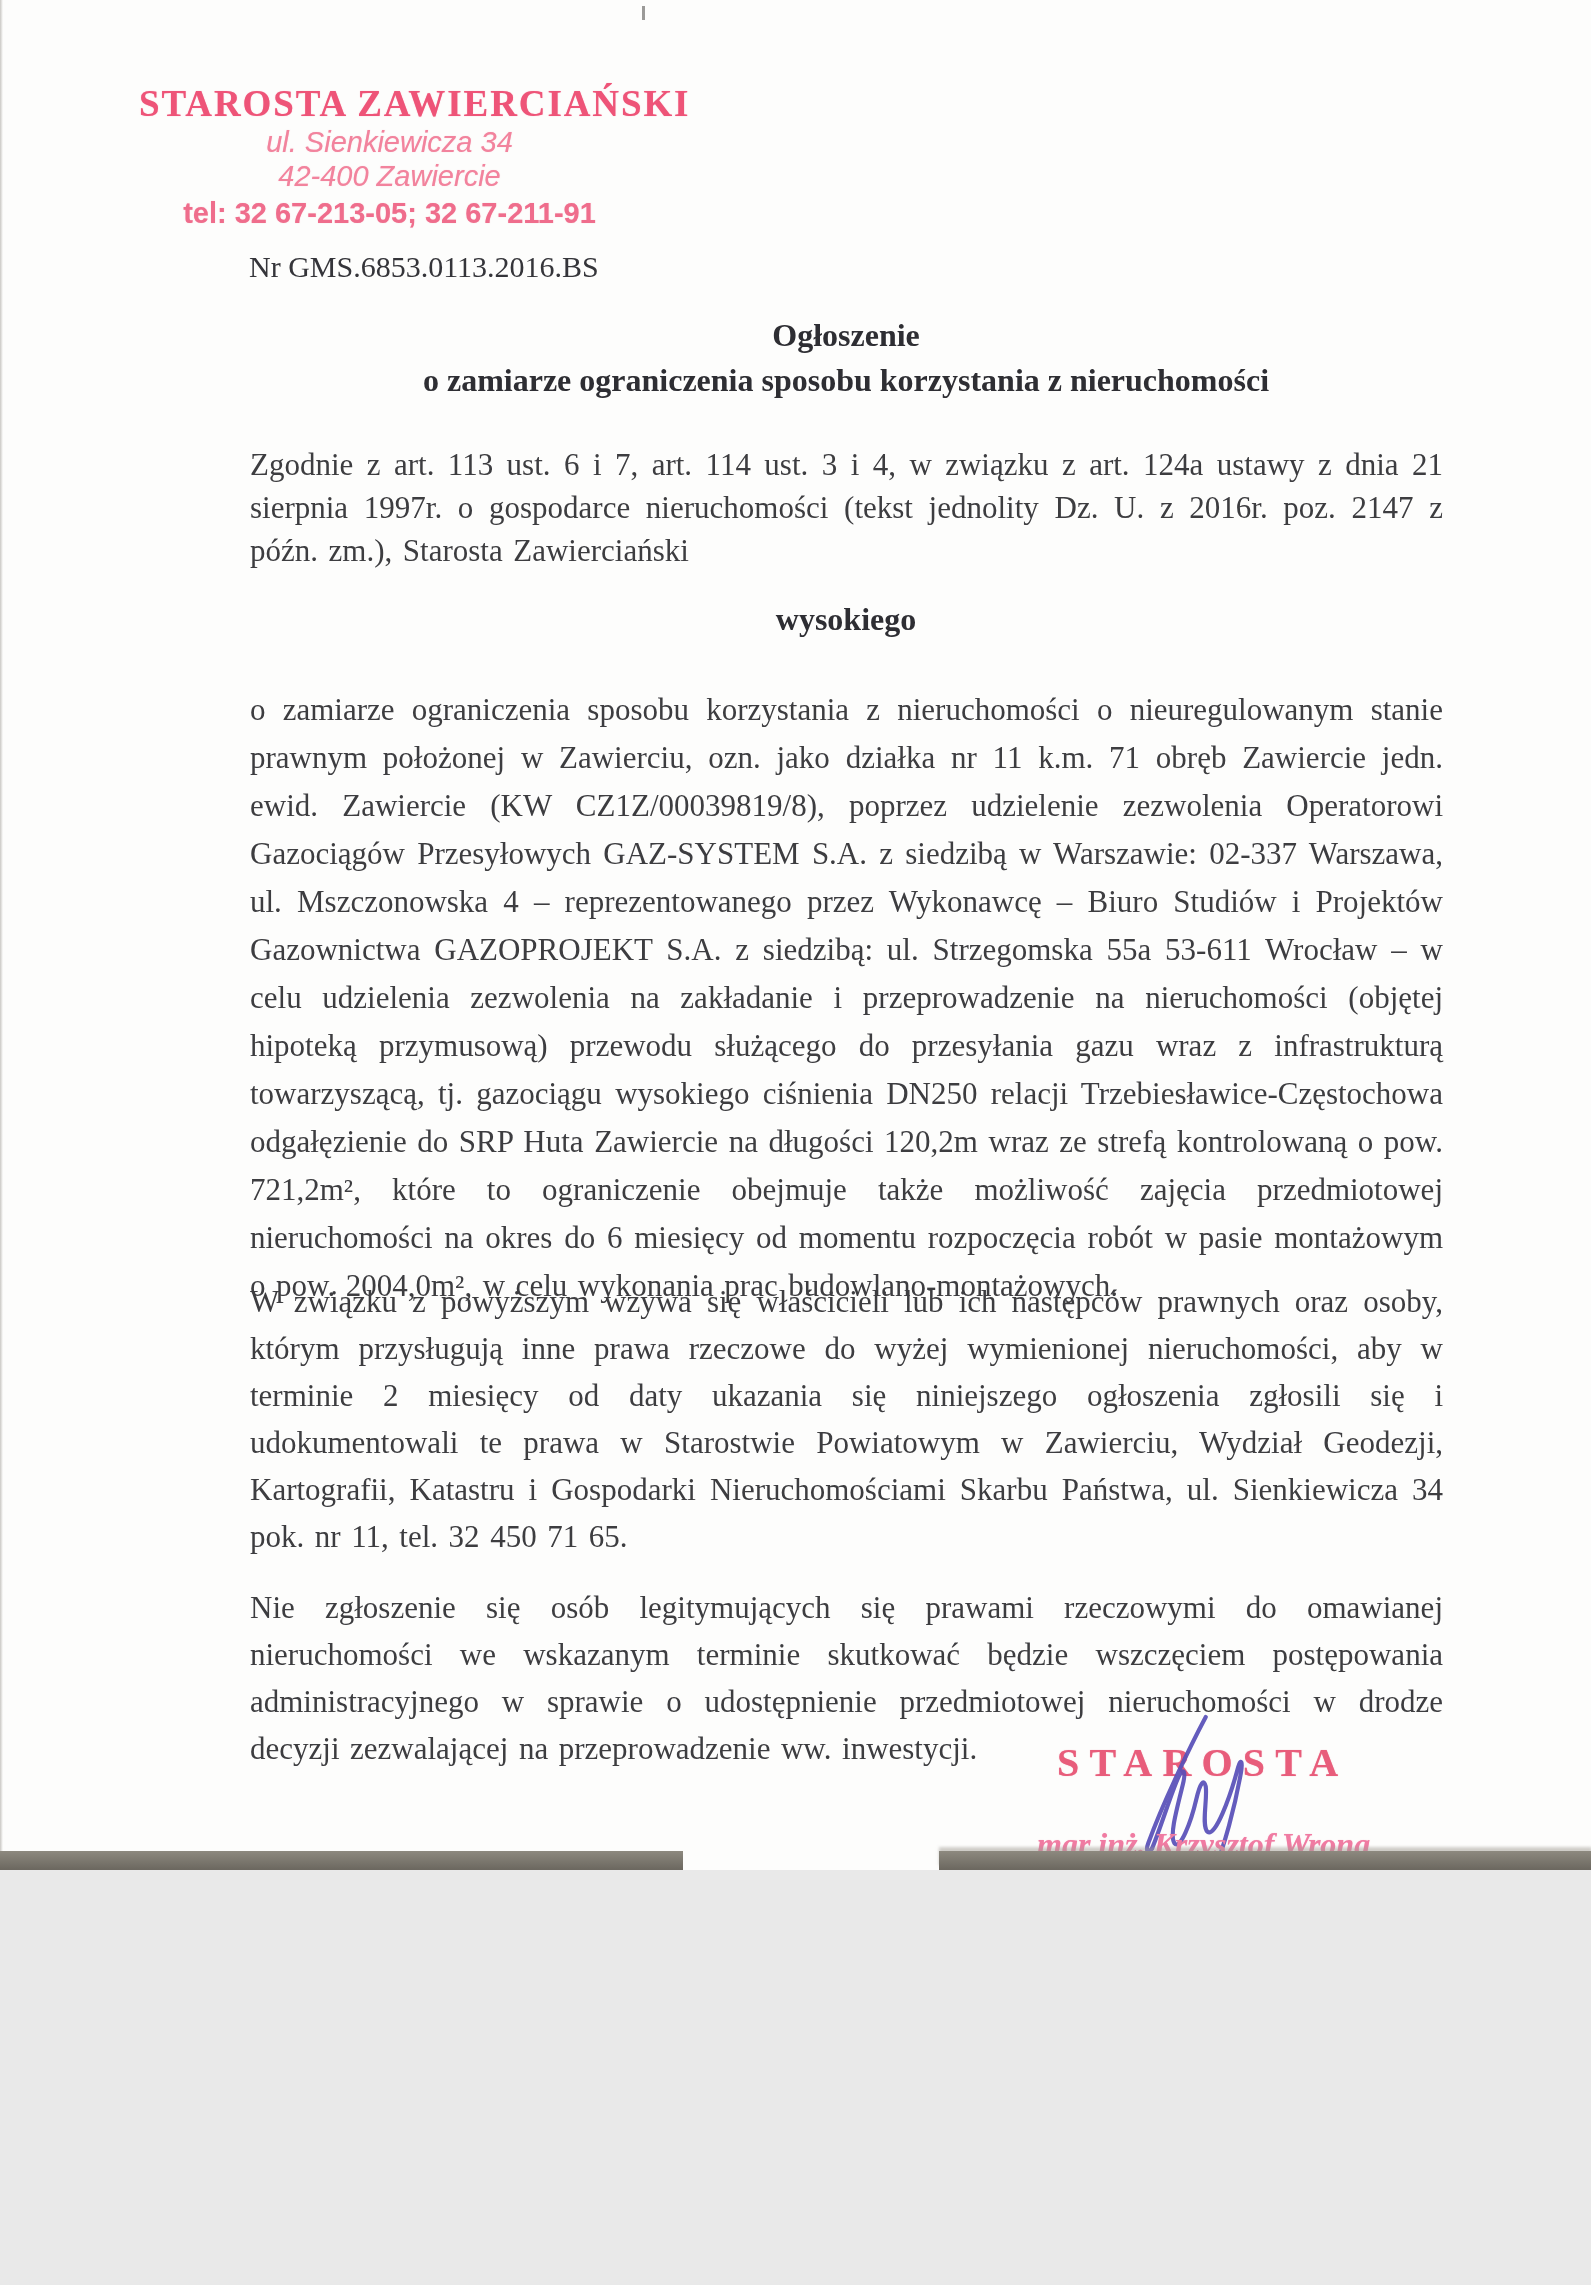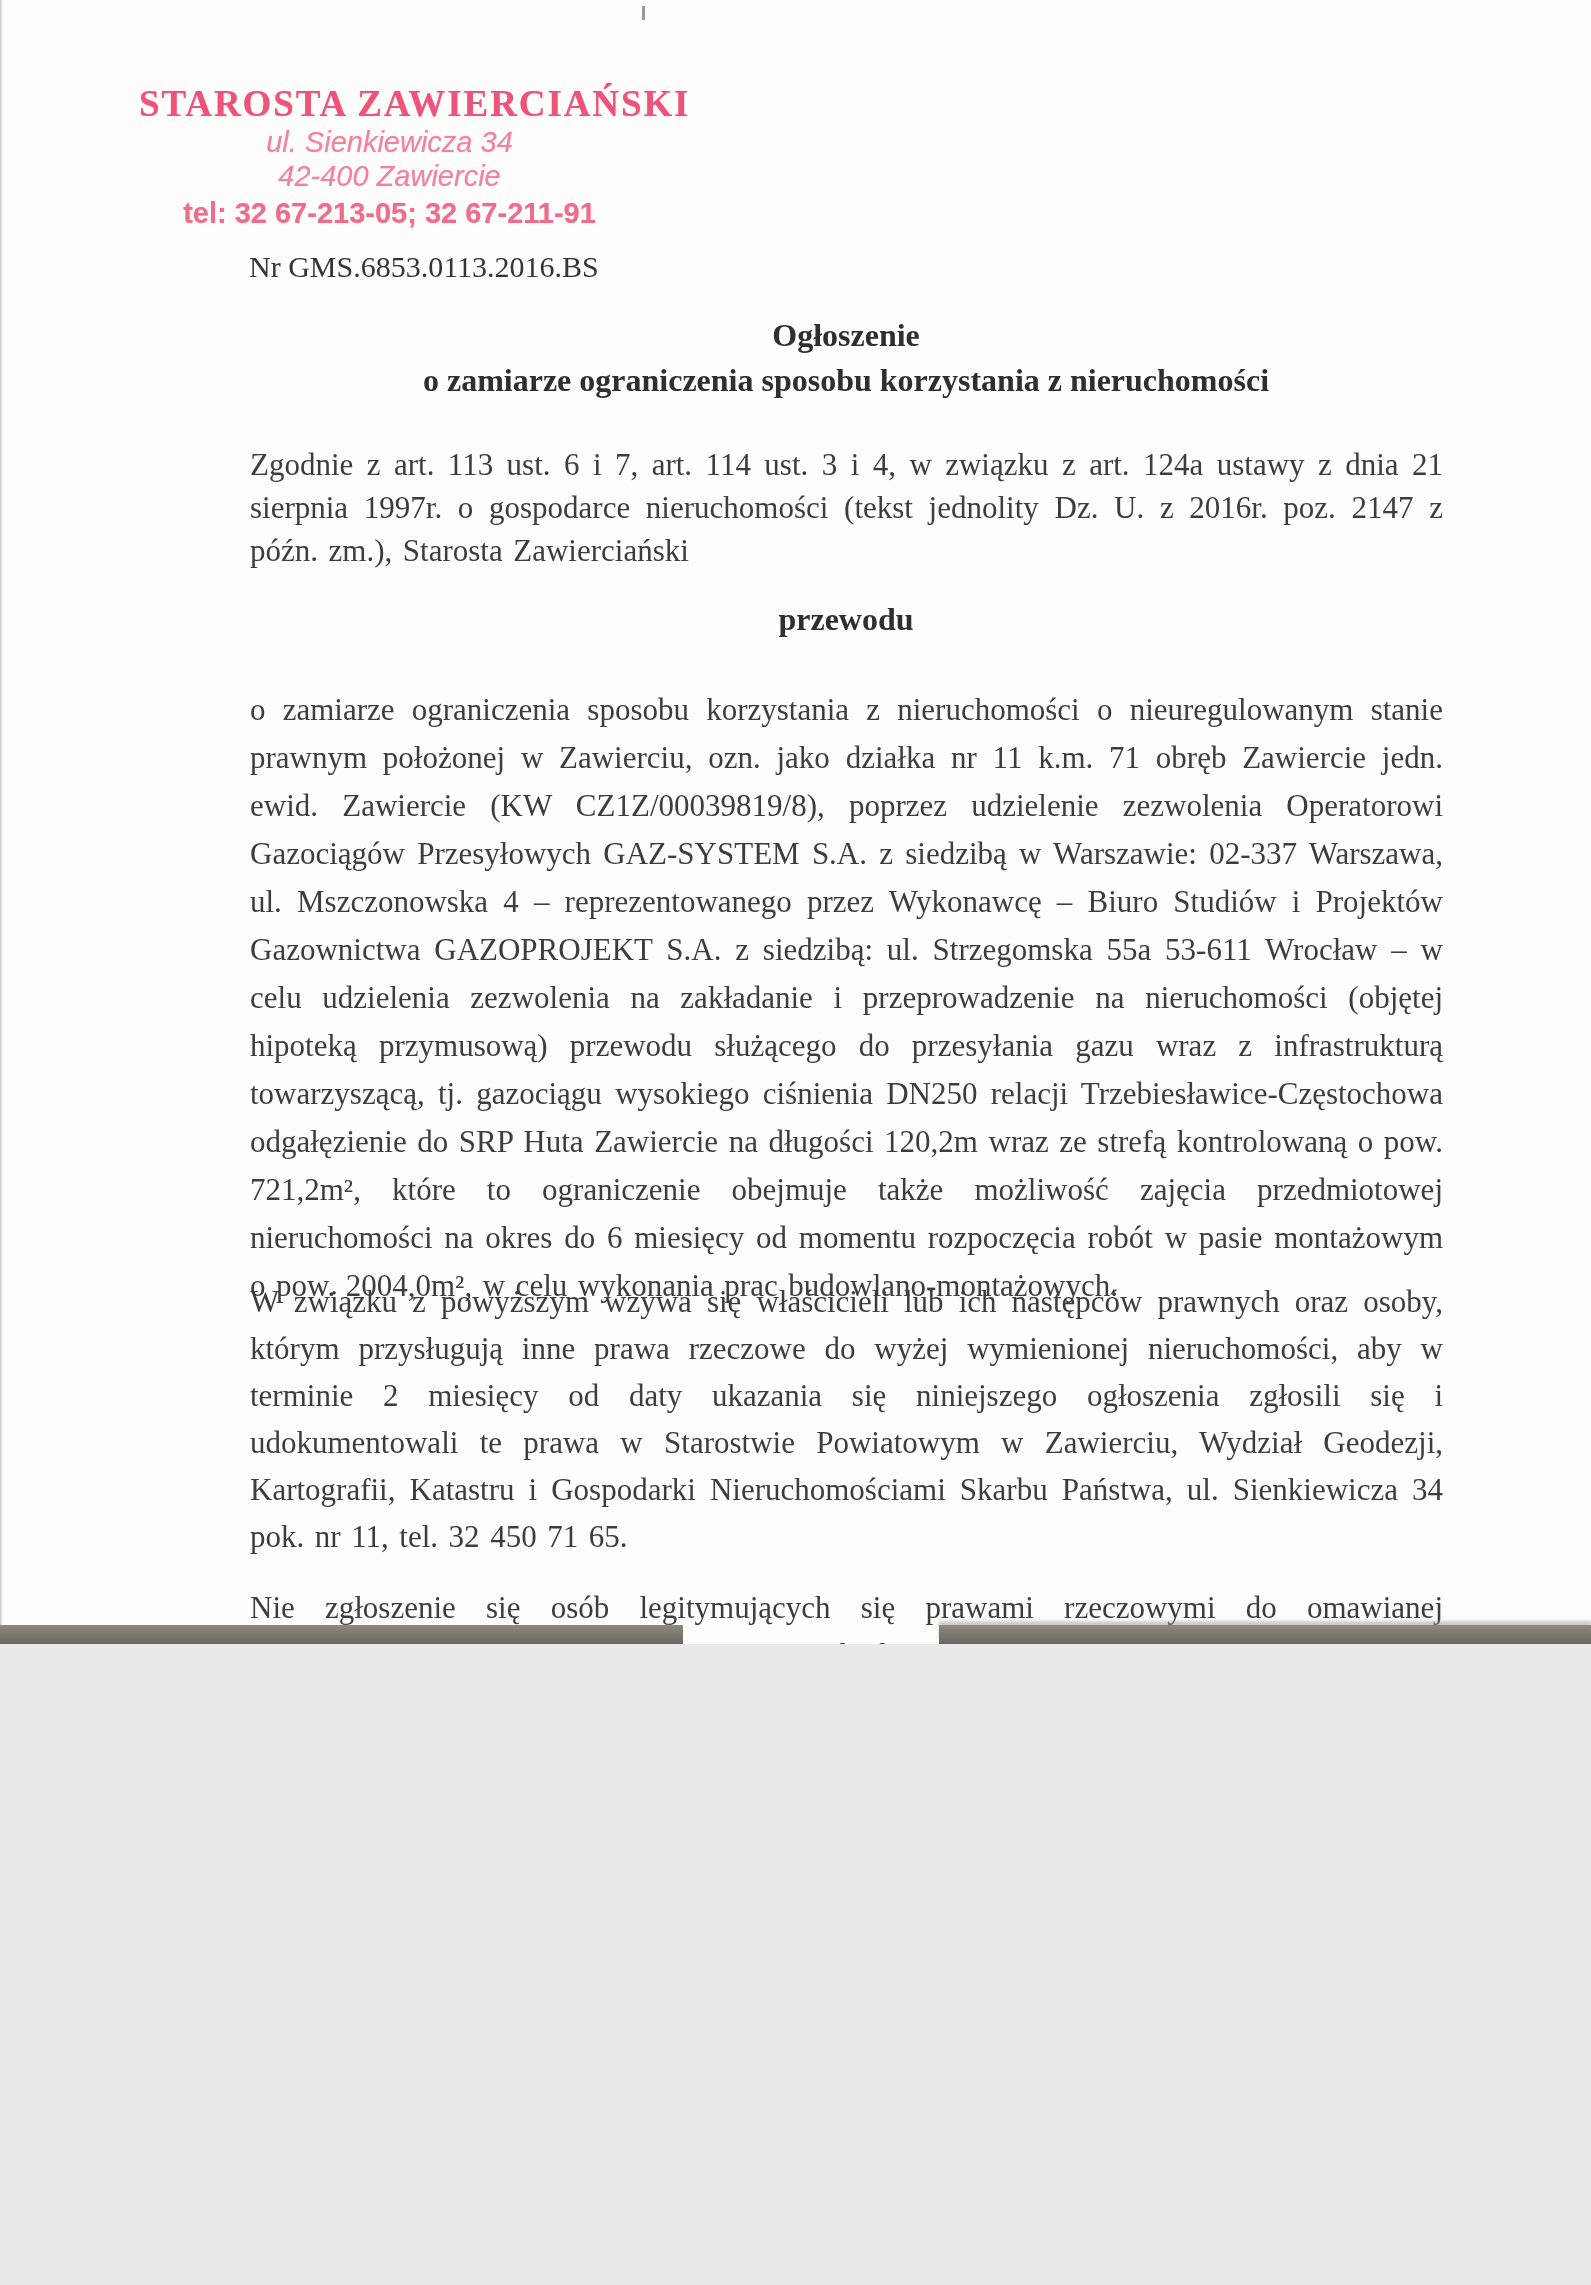--- a/index.html
+++ b/index.html
@@ -1,18 +1,18 @@
 <!DOCTYPE html>
 <html lang="pl" style="font-size:15px"><head>
 <meta charset="utf-8">
 <style>
   html,body{margin:0;padding:0;background:#e9e9e9;}
   .page{
     position:relative;
-    width:1592px;height:1644px;
+    width:1592px;height:1870px;
     background:#fdfdfc;
     overflow:hidden;
     font-family:"Liberation Serif", serif;
     color:#3a3a3a;
   }
   
   .sender-stamp{
     position:absolute;left:139px;top:82px;width:501px;
     text-align:center;
   }
@@ -137,21 +137,21 @@
     <div class="stamp-phone">tel:  32 67-213-05; 32 67-211-91</div>
   </div>
 
   <div class="ref-number">Nr GMS.6853.0113.2016.BS</div>
 
   <div class="doc-title">Ogłoszenie</div>
   <div class="doc-subtitle">o zamiarze ograniczenia sposobu korzystania z nieruchomości</div>
 
   <p class="para para-intro">Zgodnie z art. 113 ust. 6 i 7, art. 114 ust. 3 i 4, w związku z art. 124a ustawy z dnia 21 sierpnia 1997r. o gospodarce nieruchomości (tekst jednolity Dz. U. z 2016r. poz. 2147 z późn. zm.), Starosta Zawierciański</p>
 
-  <div class="informs-heading">przewodu</div>
+  <div class="informs-heading">wysokiego</div>
 
   <p class="para para-body">o zamiarze ograniczenia sposobu korzystania z nieruchomości o nieuregulowanym stanie prawnym położonej w Zawierciu, ozn. jako działka nr 11 k.m. 71 obręb Zawiercie jedn. ewid. Zawiercie (KW CZ1Z/00039819/8), poprzez udzielenie zezwolenia Operatorowi Gazociągów Przesyłowych GAZ-SYSTEM S.A. z siedzibą w Warszawie: 02-337 Warszawa, ul. Mszczonowska 4 – reprezentowanego przez Wykonawcę – Biuro Studiów i Projektów Gazownictwa GAZOPROJEKT S.A. z siedzibą: ul. Strzegomska 55a 53-611 Wrocław – w celu udzielenia zezwolenia na zakładanie i przeprowadzenie na nieruchomości (objętej hipoteką przymusową) przewodu służącego do przesyłania gazu wraz z infrastrukturą towarzyszącą, tj. gazociągu wysokiego ciśnienia DN250 relacji Trzebiesławice-Częstochowa odgałęzienie do SRP Huta Zawiercie na długości 120,2m wraz ze strefą kontrolowaną o pow. 721,2m², które to ograniczenie obejmuje także możliwość zajęcia przedmiotowej nieruchomości na okres do 6 miesięcy od momentu rozpoczęcia robót w pasie montażowym o pow. 2004,0m², w celu wykonania prac budowlano-montażowych.</p>
 
   <p class="para para-call">W związku z powyższym wzywa się właścicieli lub ich następców prawnych oraz osoby, którym przysługują inne prawa rzeczowe do wyżej wymienionej nieruchomości, aby w terminie 2 miesięcy od daty ukazania się niniejszego ogłoszenia zgłosili się i udokumentowali te prawa w Starostwie Powiatowym w Zawierciu, Wydział Geodezji, Kartografii, Katastru i Gospodarki Nieruchomościami Skarbu Państwa, ul. Sienkiewicza 34 pok. nr 11,  tel. 32 450 71 65.</p>
 
   <p class="para para-warning">Nie zgłoszenie się osób legitymujących się prawami rzeczowymi do omawianej nieruchomości we wskazanym terminie skutkować będzie wszczęciem postępowania administracyjnego w sprawie o udostępnienie przedmiotowej nieruchomości w drodze decyzji zezwalającej na przeprowadzenie ww. inwestycji.</p>
 
   <div class="signature-block">
     <div class="role-stamp">STAROSTA</div>
     <svg class="handwritten-signature" width="176" height="172" viewBox="0 0 190 185">

